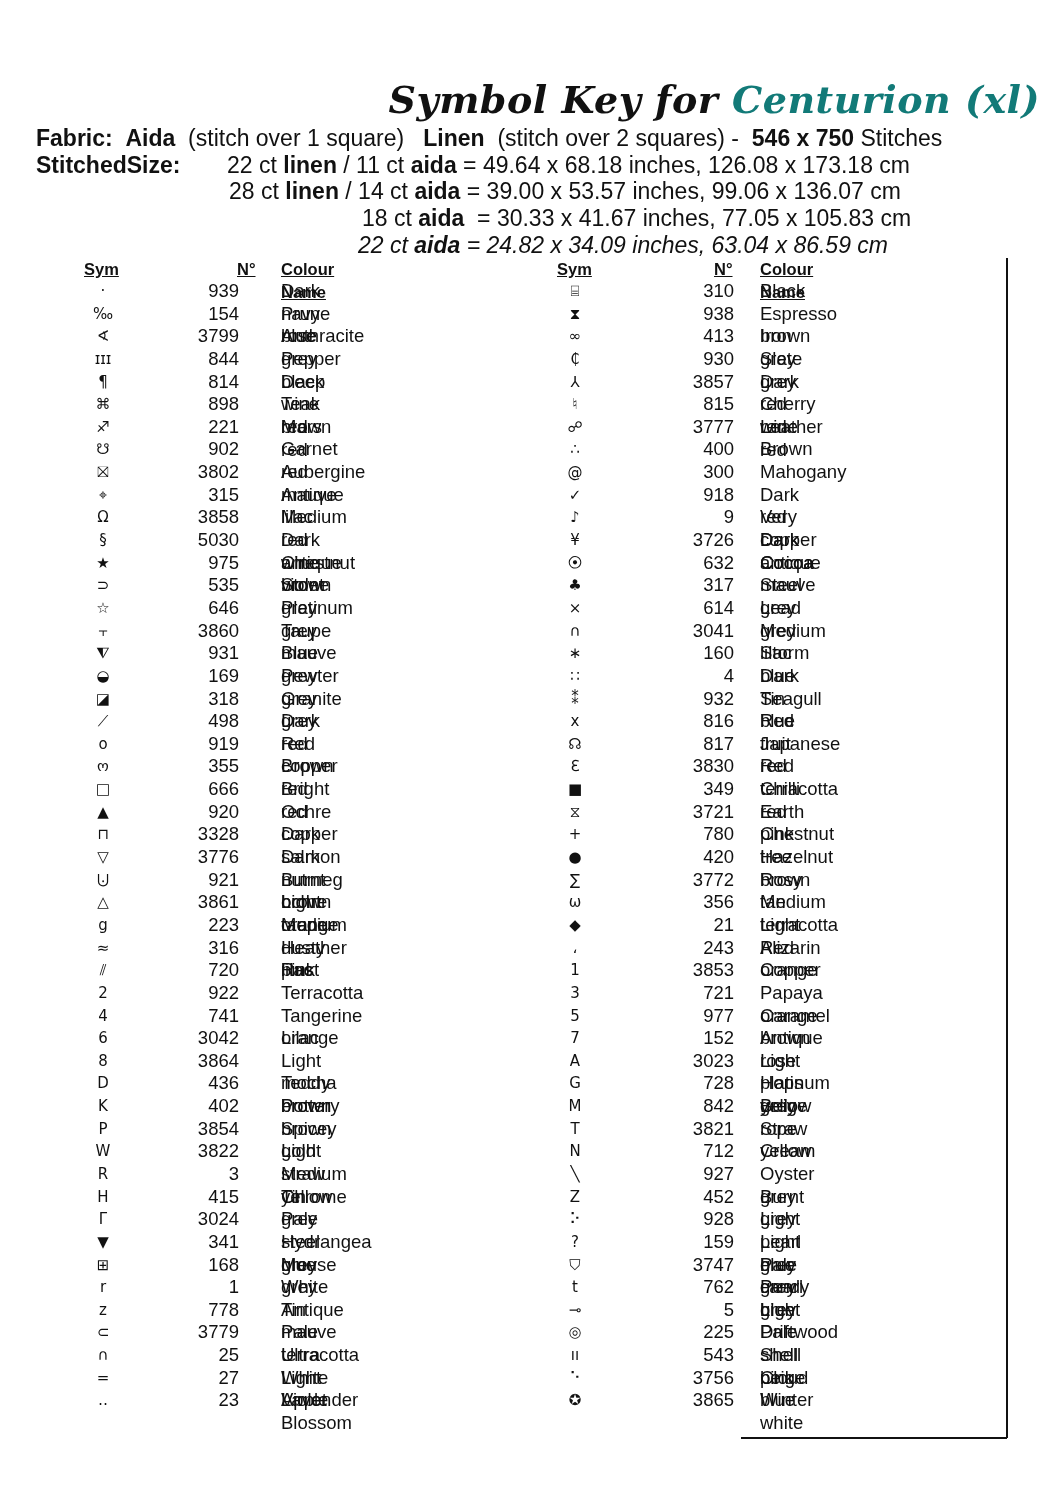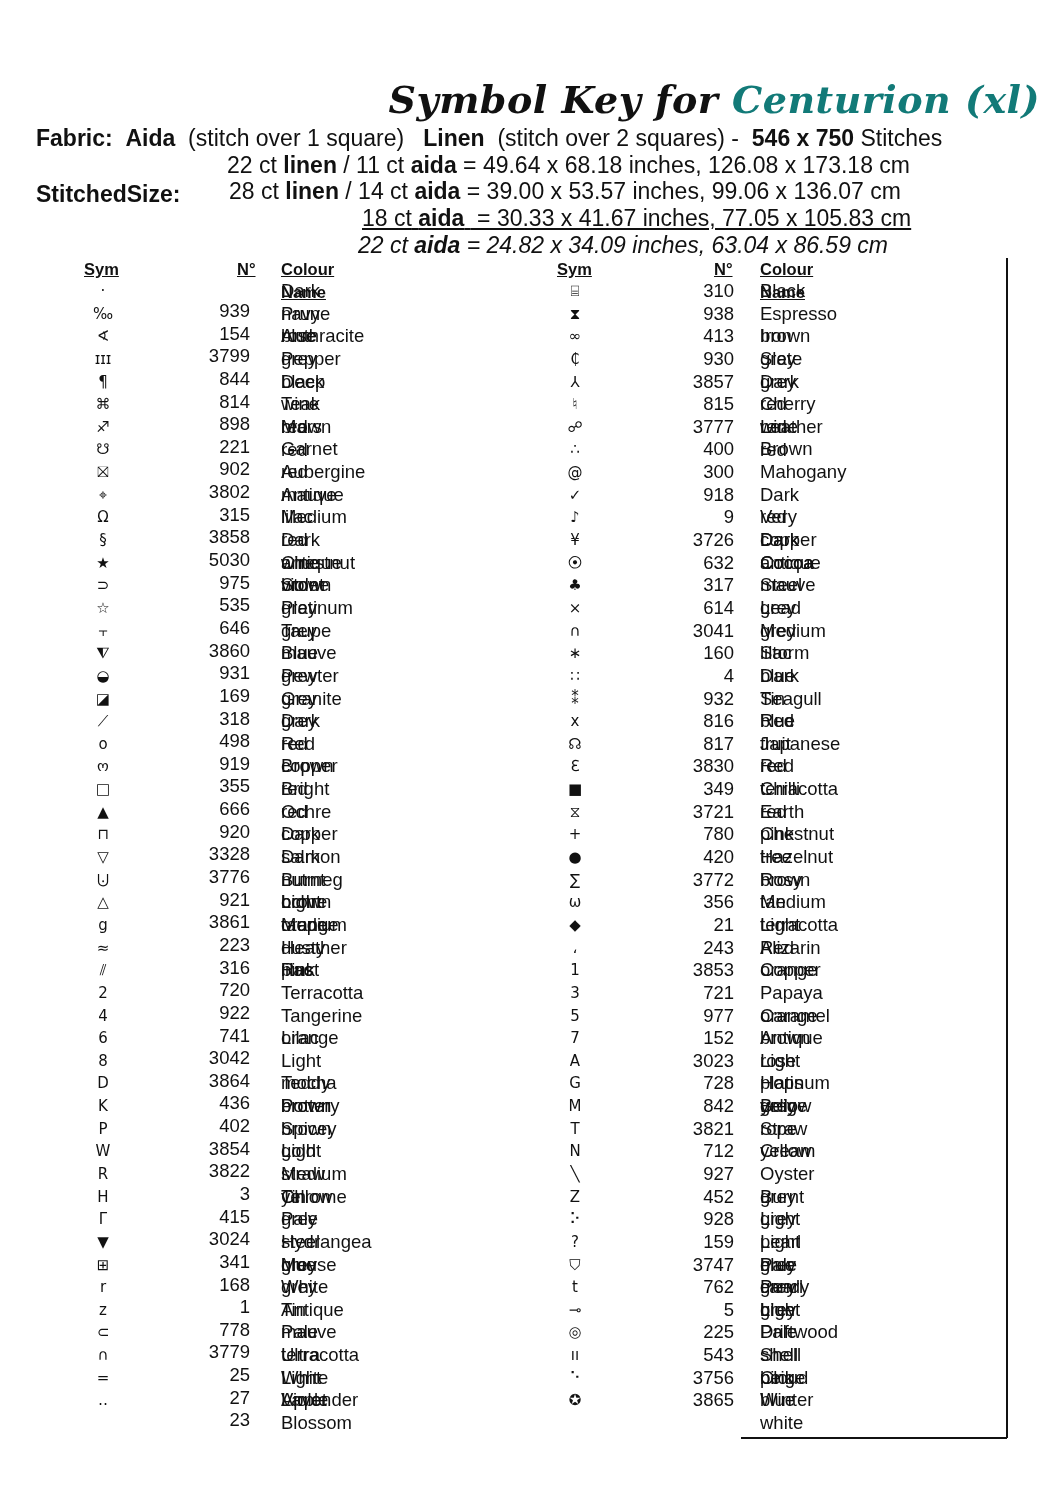--- a/index.html
+++ b/index.html
@@ -5,37 +5,37 @@
   html, body { margin: 0; padding: 0; background: #ffffff; }
   body { width: 1060px; height: 1500px; position: relative; overflow: hidden;
          font-family: "Liberation Sans", sans-serif; color: #111; }
   .title { position: absolute; left: 0; width: 1040px; top: 74px; text-align: right;
            font-family: "DejaVu Serif", serif; font-style: italic; font-weight: bold;
            font-size: 38px; letter-spacing: 0.5px; line-height: 52px; }
   .title .pattern { color: #127a78; }
   .line { position: absolute; font-size: 23px; line-height: 26px; white-space: pre; }
   .line b { font-weight: bold; }
   #fabric-line { left: 36px; top: 125px; }
-  #size-label { left: 36px; top: 152px; font-weight: bold; margin-top: 29px; }
+  #size-label { left: 36px; top: 152px; font-weight: bold; }
   #size-1 { left: 227px; top: 152px; }
   #size-2 { left: 229px; top: 178px; }
-  #size-3 { left: 362px; top: 205px; text-decoration: underline; }
+  #size-3 { left: 362px; top: 205px; }
   #size-4 { left: 358px; top: 232px; font-style: italic; }
 
   .col { position: absolute; top: 258px; }
   .col-left { left: 70px; }
   .col-right { left: 540px; }
   .hdr, .row { position: relative; height: 22.65px; font-size: 18.5px; line-height: 22.65px; }
   .hdr { height: 22px; font-weight: bold; font-size: 16.5px; }
   .hdr span { text-decoration: underline; position: absolute; }
   .c-sym { position: absolute; width: 66px; text-align: center; }
   .c-num { position: absolute; width: 120px; text-align: right; }
   .c-name { position: absolute; }
   .col-left .c-sym { left: 0; }
-  .col-left .c-num { left: 60px; margin-top: 20px; }
+  .col-left .c-num { left: 49px; }
   .col-left .c-name { left: 211px; }
   .col-right .c-sym { left: 2px; }
   .col-right .c-num { left: 74px; }
   .col-right .c-name { left: 220px; }
   .hdr .h-sym { left: 14px; text-align: right; }
   .col-right .hdr .h-sym { left: 17px; }
   .hdr .h-num { left: 167px; }
   .col-right .hdr .h-num { left: 174px; }
   .hdr .h-name { left: 211px; }
   .col-right .hdr .h-name { left: 220px; }

